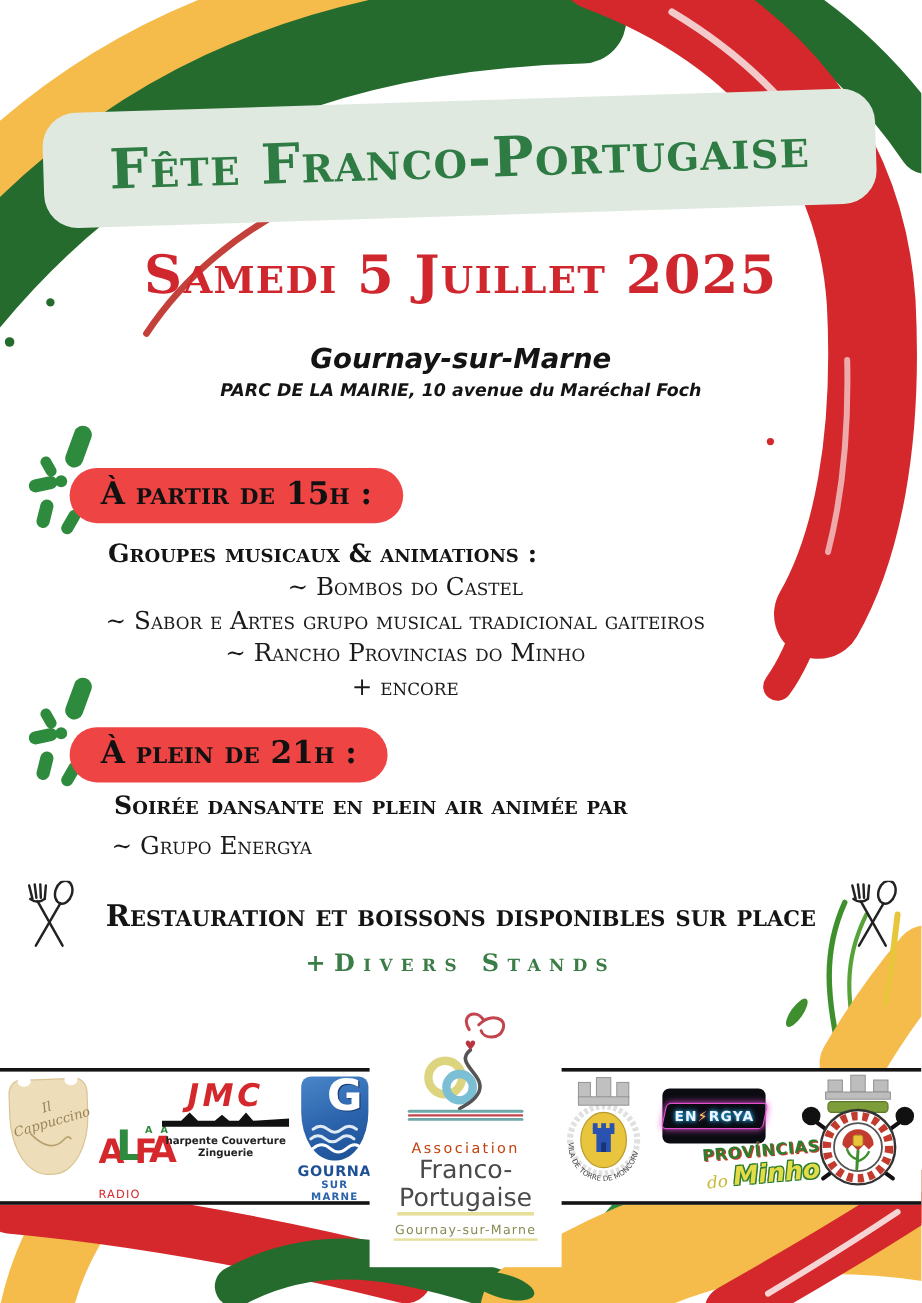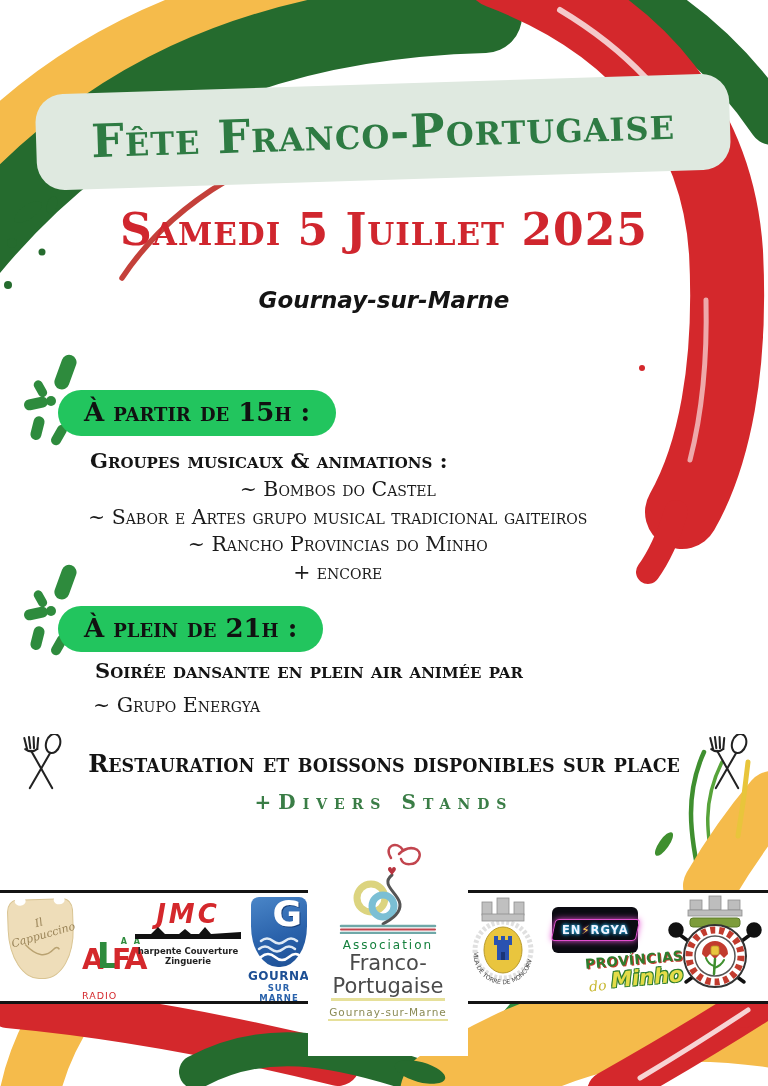--- a/index.html
+++ b/index.html
@@ -31,21 +31,21 @@
   .address{
     position:absolute;top:318px;left:0;right:0;text-align:center;z-index:2;
     font-family:"DejaVu Sans", sans-serif;font-weight:bold;font-style:italic;
     font-size:14.5px;color:#141414;
   }
   
   .burst{position:absolute;z-index:2;}
   .burst.b1{left:24px;top:354px;}
   .burst.b2{left:24px;top:564px;}
   .pill{
-    position:absolute;background:#22c55e;border-radius:26px;
+    position:absolute;background:#ef4444;border-radius:26px;
     padding:7px 26px 9px;z-index:2;font-variant:small-caps;font-weight:bold;
     font-size:26px;color:#111;white-space:nowrap;
   }
   .pill.p1{left:58px;top:390px;}
   .pill.p2{left:58px;top:606px;}
   .sec-heading{
     position:absolute;z-index:2;font-variant:small-caps;font-weight:bold;
     font-size:21px;color:#141414;white-space:nowrap;
   }
   .sec-heading.h1{left:90px;top:448px;}
@@ -145,21 +145,21 @@
     font-style:italic;font-weight:bold;font-size:21px;color:#e3dc48;margin-left:5px;
     text-shadow:-1px -1px 0 #2e7d2e,1px -1px 0 #2e7d2e,-1px 1px 0 #2e7d2e,1px 1px 0 #2e7d2e;
   }
   
   .bombos{left:666px;top:0px;width:98px;height:106px;}
   
   .assoc{
     position:absolute;left:308px;top:842px;width:160px;height:214px;background:#fff;
     z-index:4;text-align:center;font-family:"DejaVu Sans",sans-serif;
   }
-  .assoc .a1{font-size:12px;color:#15803d;letter-spacing:2px;margin-top:0px;}
+  .assoc .a1{font-size:12px;color:#c2410c;letter-spacing:2px;margin-top:12px;}
   .assoc .a2{font-size:21px;color:#4a4a4a;line-height:23px;}
   .assoc .a3{font-size:21px;color:#4a4a4a;line-height:23px;border-bottom:3px solid #e6e09a;display:inline-block;padding:0 2px;}
   .assoc .a4{font-size:10.5px;color:#8a8a55;letter-spacing:1px;margin-top:3px;border-bottom:2px solid #e6e09a;display:inline-block;padding:0 1px 1px;}
 </style>
 </head>
 <body>
 
 <div class="poster">
 
   <svg class="layer" width="768" height="1086" viewBox="0 0 768 1086">
@@ -200,20 +200,21 @@
     </g>
     <circle cx="642" cy="368" r="3" fill="#d4282c"></circle>
   </svg>
 
   <div class="banner">
     <div class="title">Fête Franco-Portugaise</div>
   </div>
 
   <div class="date">Samedi 5 Juillet 2025</div>
   <div class="city">Gournay-sur-Marne</div>
+  <div class="address">PARC DE LA MAIRIE, 10 avenue du Maréchal Foch</div>
 
   <svg class="burst b1" width="64" height="96" viewBox="0 0 64 96">
     <g fill="#2e8b3d">
       <rect x="34" y="0" width="15" height="36" rx="7.5" transform="rotate(20 41 18)"></rect>
       <rect x="12" y="26" width="9" height="18" rx="4.5" transform="rotate(-30 16 35)"></rect>
       <circle cx="27" cy="47" r="5"></circle>
       <rect x="0" y="44" width="24" height="11" rx="5.5" transform="rotate(-12 12 50)"></rect>
       <rect x="8" y="62" width="11" height="24" rx="5.5" transform="rotate(14 13 74)"></rect>
       <rect x="30" y="70" width="10" height="22" rx="5" transform="rotate(30 35 81)"></rect>
     </g>

